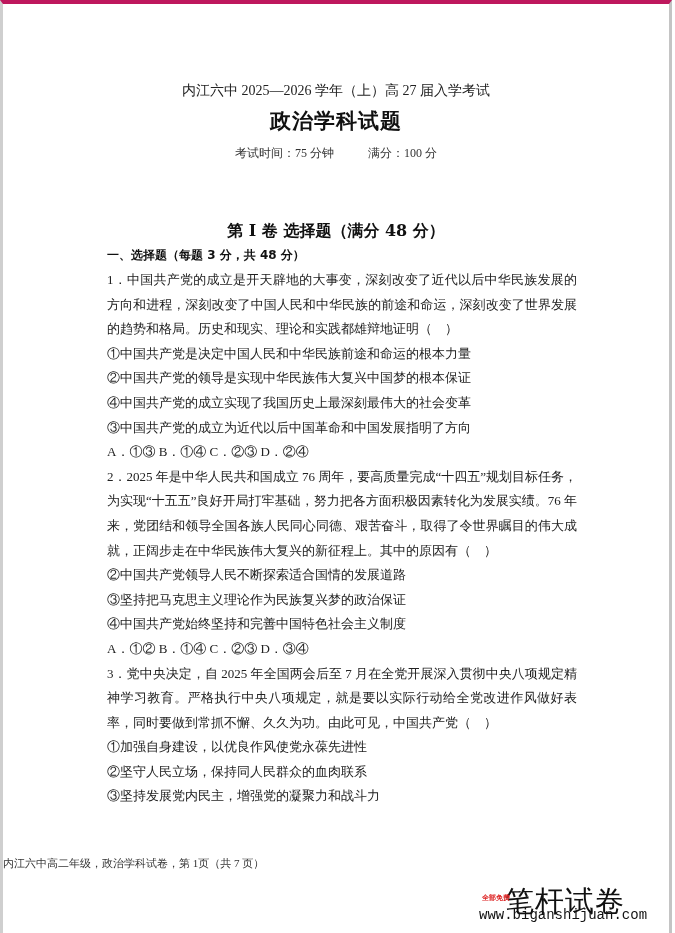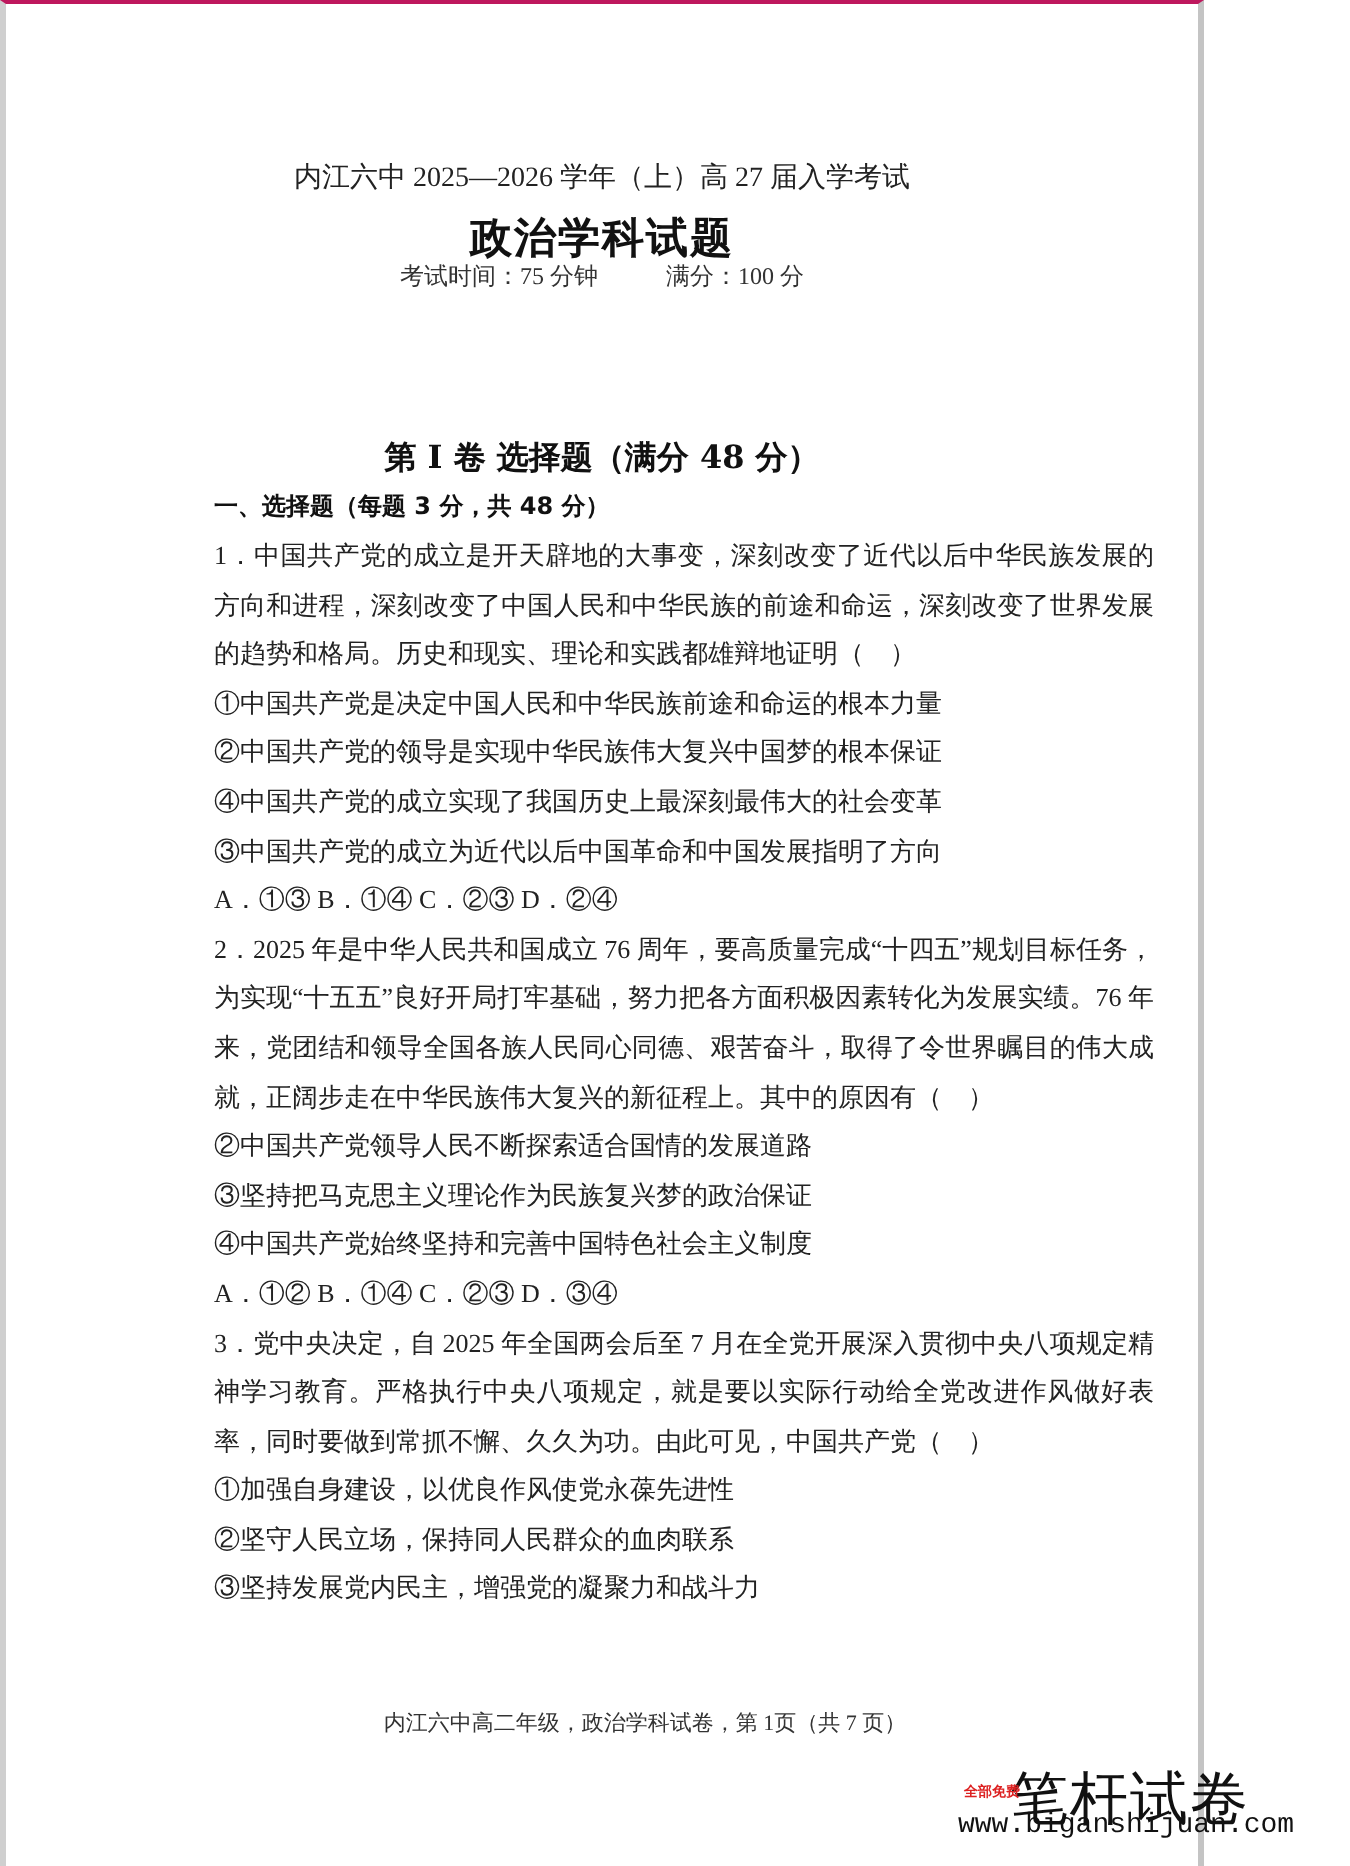--- a/index.html
+++ b/index.html
@@ -1,36 +1,36 @@
 <!DOCTYPE html>
 <html><head>
   <meta charset="utf-8">
   <style>
     html, body { margin: 0; padding: 0; background: #ffffff; }
     body { width: 675px; height: 933px; position: relative; overflow: hidden; }
     .page {
-      position: absolute; left: 0; top: 0; width: 602px; height: 933px;
+      position: absolute; left: 0; top: 0; width: 672px; height: 933px;
       background: #ffffff;
-      border-top: 2px solid #be185d;
+      border-top: 4px solid #be185d;
       border-left: 3px solid #cfcfcf;
       border-right: 3px solid #c4c4c4;
       box-sizing: border-box;
     }
     .exam-name {
       position: absolute; left: 0; right: 0; top: 78px; text-align: center;
       font-family: "Liberation Serif", "DejaVu Serif", serif;
       font-size: 14px; color: #222;
     }
     .subject-title {
       position: absolute; left: 0; right: 0; top: 103px; text-align: center;
       font-family: "DejaVu Serif", "Liberation Serif", serif;
       font-size: 21px; font-weight: bold; color: #111; letter-spacing: 1px;
     }
     .exam-info {
-      position: absolute; left: 0; right: 0; top: 128px; text-align: center;
+      position: absolute; left: 0; right: 0; top: 141px; text-align: center;
       font-family: "Liberation Serif", "DejaVu Serif", serif;
       font-size: 12px; color: #333;
     }
     .exam-info span + span { margin-left: 34px; }
     .part-title {
       position: absolute; left: 0; right: 0; top: 217px; text-align: center;
       font-family: "DejaVu Serif", "Liberation Serif", serif;
       font-size: 16px; font-weight: bold; color: #111;
     }
     .section-title {
@@ -39,23 +39,23 @@
       font-size: 12px; font-weight: bold; color: #111;
     }
     .body-text {
       position: absolute; left: 104px; top: 264px; width: 470px;
       font-family: "Liberation Serif", "DejaVu Serif", serif;
       font-size: 13px; line-height: 24.6px; color: #222;
       text-align: justify; text-justify: inter-character;
     }
     .body-text p { margin: 0; }
     .footer {
-      position: absolute; left: 0; right: 0; top: 852px; text-align: center;
+      position: absolute; left: 0; right: 0; top: 852px; 
       font-family: "Liberation Serif", "DejaVu Serif", serif;
-      font-size: 11px; color: #333; margin-left: 43px;
+      font-size: 11px; color: #333;
     }
     .watermark { position: absolute; left: 476px; top: 866px; width: 200px; height: 60px; }
     .wm-brand {
       position: absolute; left: 26px; top: -4px;
       font-family: "DejaVu Sans", "Liberation Sans", sans-serif;
       font-size: 29px; color: #111; letter-spacing: 1px; margin-top: 16px;
     }
     .wm-free {
       position: absolute; left: 3px; top: 23px;
       font-family: "DejaVu Sans", sans-serif;

